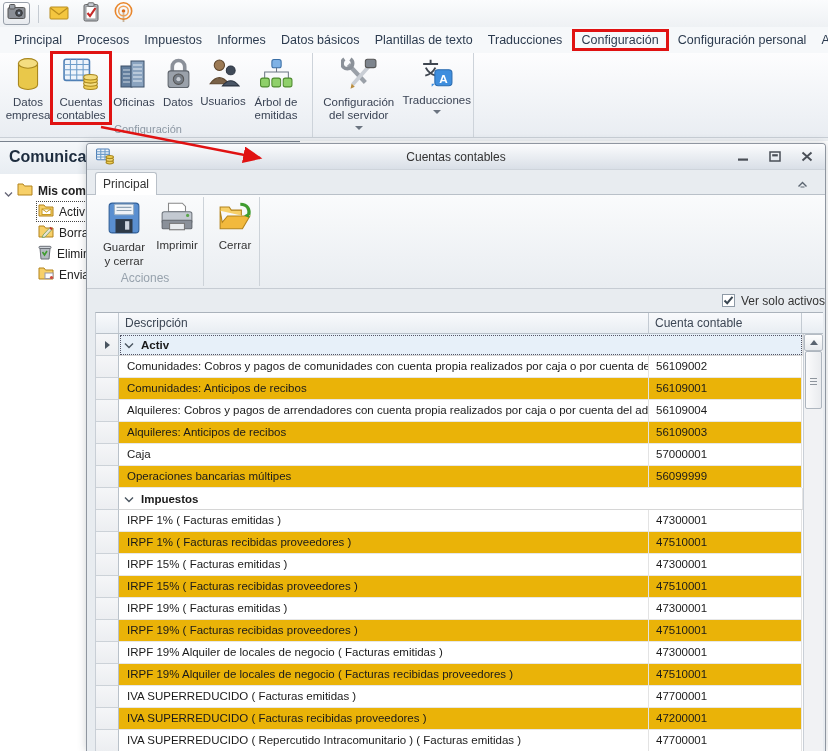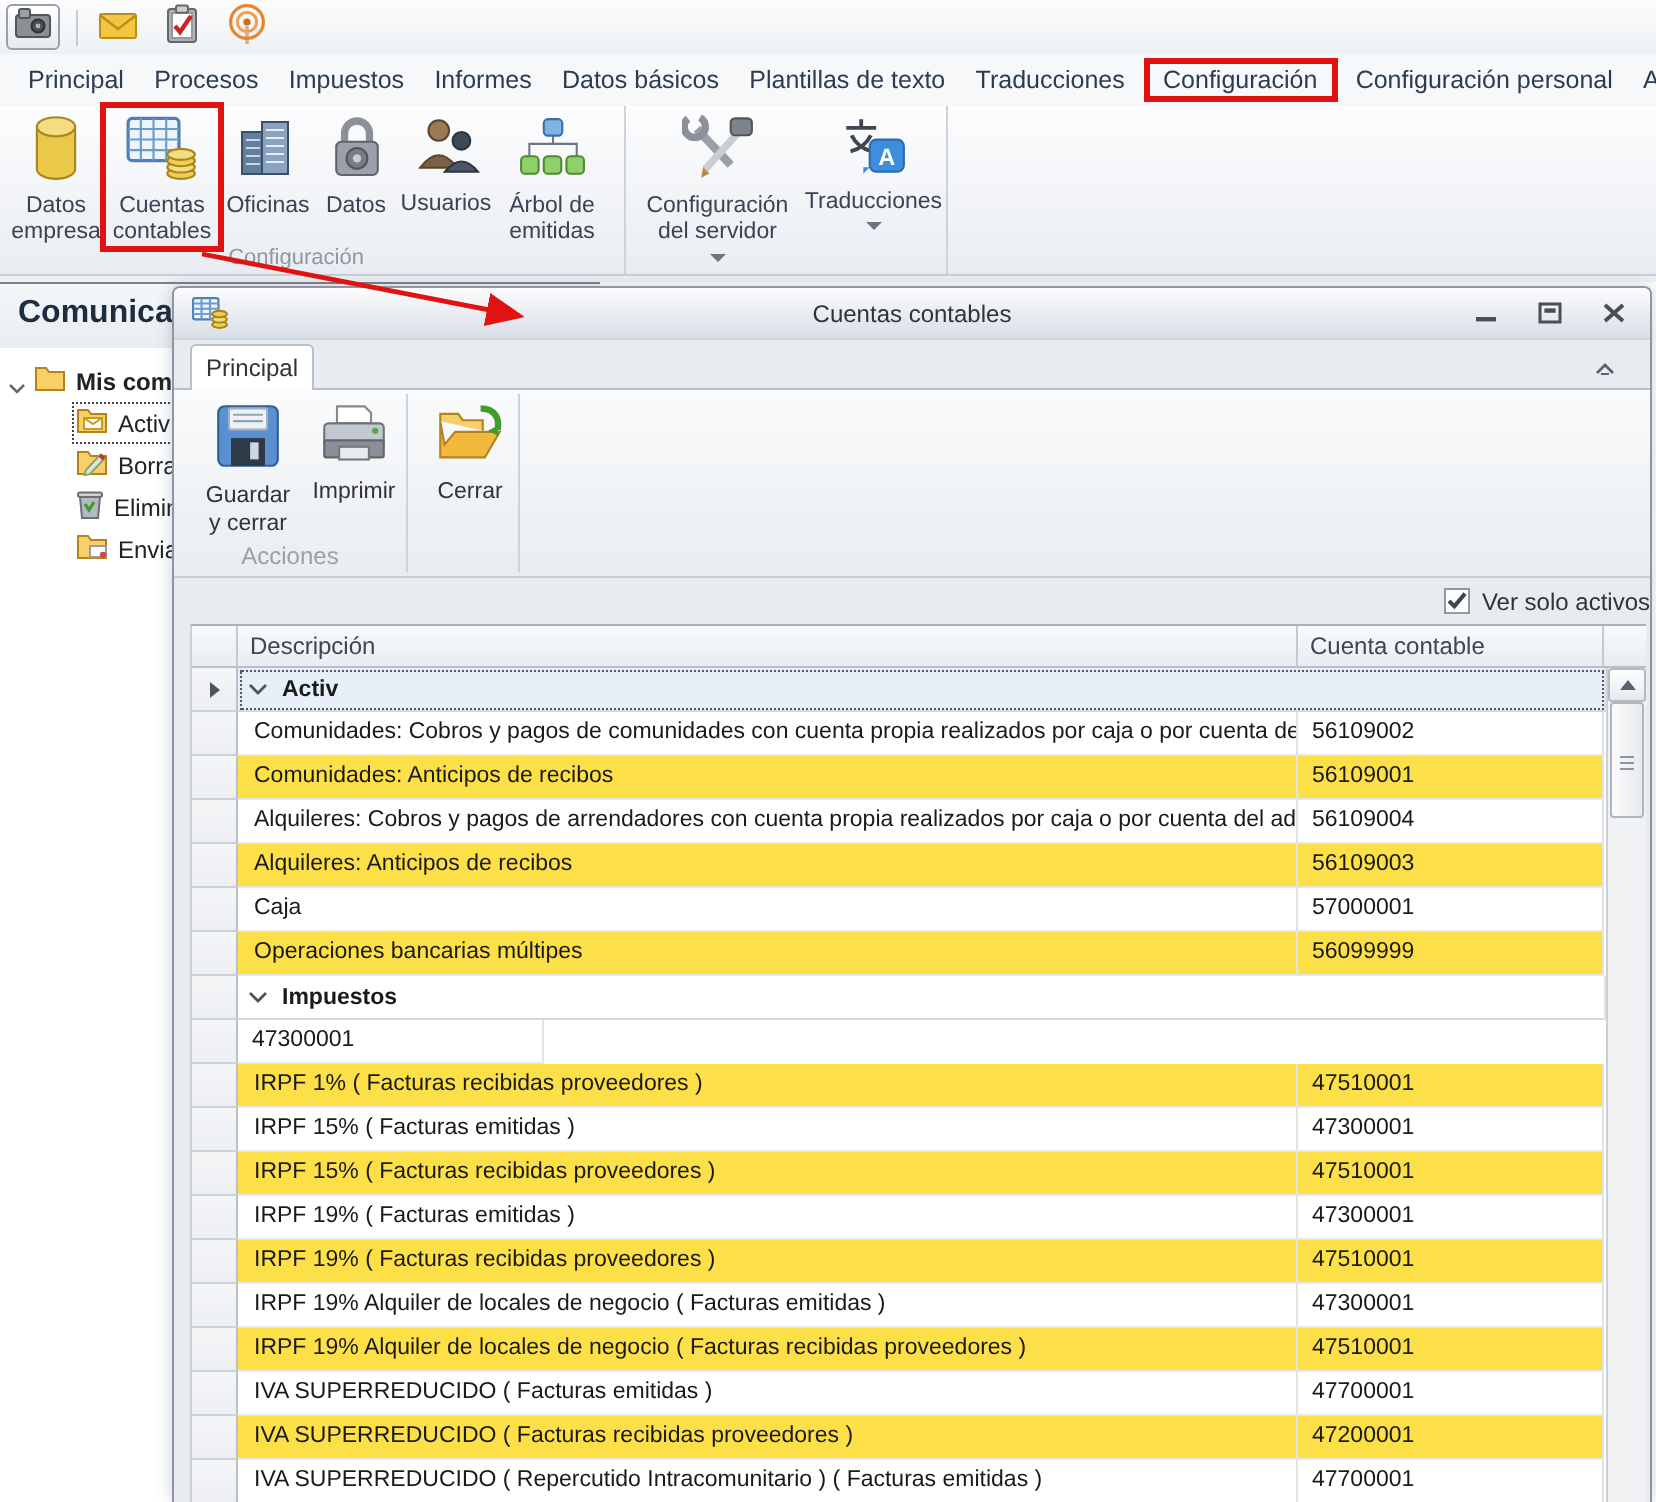--- a/index.html
+++ b/index.html
@@ -83,21 +83,21 @@
   .hdesc { width:530px; }
   .hcta { width:153px; }
   .hsc { flex:1; }
   .rows { position:absolute; left:0; top:21px; width:707px; bottom:0; overflow:hidden; font-size:11.5px; color:#1a1a1a; }
   .grow { display:flex; height:22px; }
   .gut { width:23px; background:linear-gradient(#f5f6f8,#eceef1); border-right:1px solid #b9c1c9;
     border-bottom:1px solid #ccd2d8; display:flex; align-items:center; justify-content:center; }
   .cdesc { width:530px; padding:4px 4px 0 8px; border-right:1px solid #e3e3e3; border-bottom:1px solid #e7e7e7;
     white-space:nowrap; overflow:hidden; }
   .ccta { width:153px; padding:4px 0 0 7px; border-right:1px solid #e3e3e3; border-bottom:1px solid #e7e7e7; }
-  .grow.alt .cdesc, .grow.alt .ccta { background:#fde047; }
+  .grow.alt .cdesc, .grow.alt .ccta { background:#eab308; }
   .gcell { width:684px; font-weight:bold; display:flex; align-items:center; gap:7px; padding-left:5px;
     border-bottom:1px solid #d6d6d6; border-right:1px solid #e3e3e3; }
   .grow.sel .gcell { background:#e7f0f9; outline:1px dotted #556; outline-offset:-2px; }
   .rowind { width:0; height:0; border-top:4px solid transparent; border-bottom:4px solid transparent;
     border-left:5px solid #4a5560; }
   .scrollcol { position:absolute; right:0; top:21px; width:20px; bottom:0;
     background:#f1f2f4; border-left:1px solid #c9cfd6; }
   .sbtn { height:17px; background:linear-gradient(#fefefe,#e6e9ed); border:1px solid #b4bbc3;
     border-radius:2px; display:flex; align-items:center; justify-content:center; }
   .uptri { width:0; height:0; border-left:4px solid transparent; border-right:4px solid transparent;
@@ -410,20 +410,21 @@
           <div class="gut"></div>
           <div class="gcell">
             <span><svg width="10" height="7">
                 <path d="M1 1.5 L5 5.5 L9 1.5" fill="none" stroke="#4a5560" stroke-width="1.4"></path>
               </svg></span>
             <span>Impuestos</span>
           </div>
         </div>
         <div class="grow">
           <div class="gut"></div>
+          <div class="cdesc">IRPF 1% ( Facturas emitidas )</div>
           <div class="ccta">47300001</div>
         </div>
         <div class="grow alt">
           <div class="gut"></div>
           <div class="cdesc">IRPF 1% ( Facturas recibidas proveedores )</div>
           <div class="ccta">47510001</div>
         </div>
         <div class="grow">
           <div class="gut"></div>
           <div class="cdesc">IRPF 15% ( Facturas emitidas )</div>

